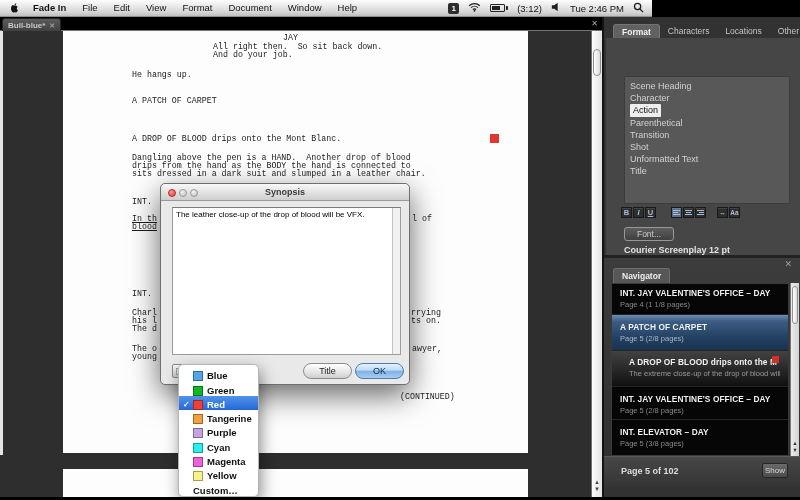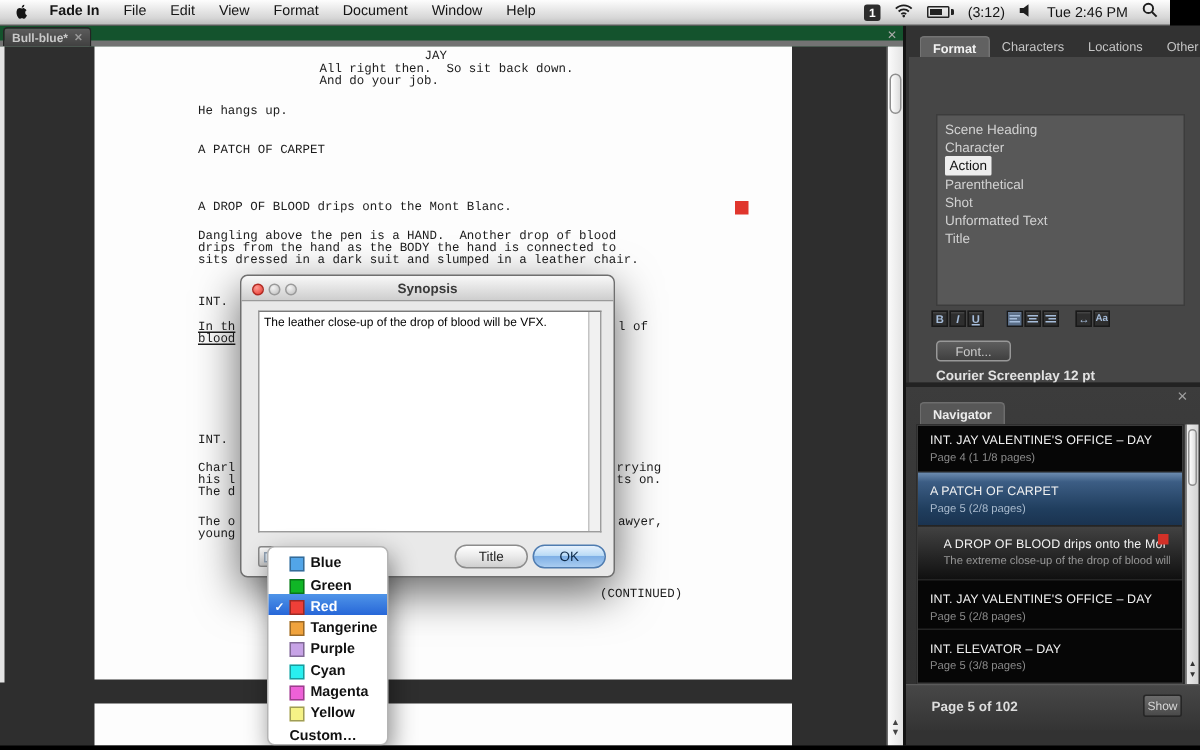--- a/index.html
+++ b/index.html
@@ -1,34 +1,34 @@
 <!DOCTYPE html>
 <html><head>
 <meta charset="utf-8">
 <style>
   *{margin:0;padding:0;box-sizing:border-box}
   html,body{width:800px;height:500px;overflow:hidden;background:#000;font-family:"Liberation Sans",sans-serif}
   .screen{position:relative;width:800px;height:500px;background:#000}
 
   
-  .menubar{position:absolute;top:0;left:0;width:780px;height:17px;background:linear-gradient(#fdfdfd,#d6d6d6 75%,#bfbfbf);border-bottom:1px solid #8e8e8e;display:flex;align-items:center;justify-content:space-between;font-size:9.5px;color:#141414;z-index:90}
+  .menubar{position:absolute;top:0;left:0;width:652px;height:17px;background:linear-gradient(#fdfdfd,#d6d6d6 75%,#bfbfbf);border-bottom:1px solid #8e8e8e;display:flex;align-items:center;justify-content:space-between;font-size:9.5px;color:#141414;z-index:90}
   .mb-left{display:flex;align-items:center;padding-left:8px}
   .mb-item{padding:0 8px;line-height:16px}
   .mb-app{font-weight:bold}
   .apple{width:11px;height:12px;display:inline-block;margin:0 4px 0 2px}
   .mb-right{display:flex;align-items:center;gap:9px;padding-right:8px}
   .inputbadge{width:11px;height:11px;background:#2d2d2d;border-radius:2px;color:#fff;font-size:8px;font-weight:bold;display:flex;align-items:center;justify-content:center}
   .battery{display:flex;align-items:center;gap:1px}
   .batt-body{width:15px;height:8px;border:1px solid #222;border-radius:1px;padding:1px;display:flex}
   .batt-fill{width:70%;height:100%;background:#222}
   .batt-nub{width:2px;height:4px;background:#222;border-radius:0 1px 1px 0}
 
   
   .doc{position:absolute;top:17px;left:0;width:602px;height:480px;background:#2e2e2e;overflow:hidden}
-  .tabstrip{position:absolute;top:0;left:0;width:100%;height:14px;background:#14532d;border-bottom:4px solid #737373}
+  .tabstrip{position:absolute;top:0;left:0;width:100%;height:14px;background:#000000;border-bottom:1px solid #737373}
   .doctab{position:absolute;left:2px;top:1px;height:13px;background:linear-gradient(#5c5c5c,#404040);border:1px solid #242424;border-bottom:none;border-radius:3px 3px 0 0;color:#c9c9c9;font-size:8px;font-weight:bold;line-height:11px;padding:0 5px;display:flex;align-items:center;gap:4px}
   .tab-close{color:#9a9a9a;font-size:7px;line-height:7px}
   .strip-close{position:absolute;right:4px;top:2px;color:#aaa;font-size:8px;line-height:9px}
   .sliver{position:absolute;left:0;top:14px;width:3px;height:424px;background:#e4e4e4}
   .page1{position:absolute;left:63px;top:14px;width:465px;height:422px;background:#fdfdfd}
   .page2{position:absolute;left:63px;top:452px;width:465px;height:28px;background:#fdfdfd}
   .ln{position:absolute;white-space:pre;font-family:"Liberation Mono",monospace;font-size:8.3px;line-height:8.5px;color:#1c1c1c}
   .u{text-decoration:underline}
   .marker-red{position:absolute;width:9px;height:9px}
   .docscroll{position:absolute;left:591px;top:14px;width:11px;height:466px;background:linear-gradient(90deg,#fbfbfb,#e3e3e3);border-left:1px solid #6e6e6e}
@@ -77,21 +77,21 @@
   .fontbtn{position:absolute;left:18px;top:189px;width:50px;height:14px;border:1px solid #989898;border-radius:3px;background:linear-gradient(#5e5e5e,#404040);color:#cccccc;font-size:8.5px;display:flex;align-items:center;justify-content:center}
   .fontcap{position:absolute;left:18px;top:207px;font-size:9px;font-weight:bold;color:#e2e2e2}
   .splitter{position:absolute;left:0;top:238px;width:100%;height:3px;background:#222}
 
   
   .npanel{position:absolute;left:0;top:241px;width:100%;height:229px;background:linear-gradient(#3c3c3c,#2f2f2f)}
   .ntab{position:absolute;left:9px;top:10px;height:15px;background:#575757;border:1px solid #6d6d6d;border-bottom:none;border-radius:3px 3px 0 0;color:#ededed;font-size:8.5px;font-weight:bold;padding:0 8px;line-height:14px}
   .nclose{position:absolute;right:8px;top:1px;color:#9f9f9f;font-size:9px}
   .nlist{position:absolute;left:7px;top:25px;width:178px;height:173px;background:#060606;border:1px solid #3a3a3a;overflow:hidden}
   .nitem{position:relative;padding:4px 8px 0;border-bottom:1px solid #242424}
-  .nt{font-size:8.3px;font-weight:normal;color:#f1f1f1;letter-spacing:.1px;white-space:nowrap;overflow:hidden}
+  .nt{font-size:8.3px;font-weight:bold;color:#f1f1f1;letter-spacing:.1px;white-space:nowrap;overflow:hidden}
   .ns{font-size:7.5px;color:#8a8a8a;margin-top:2px;white-space:nowrap;overflow:hidden}
   .nitem.sel{background:linear-gradient(#6d8cb0,#3c5d84 18%,#203e5e 70%,#1a3350)}
   .nitem.sel .ns{color:#a9bacd}
   .nitem.sub{padding-left:17px;background:linear-gradient(#424242,#101010)}
   .nitem.sub .ns{color:#989898}
   .nredsq{position:absolute;right:9px;top:5px;width:7px;height:7px;background:#d23128}
   .nscroll{position:absolute;right:1px;top:25px;width:9px;height:173px;background:linear-gradient(90deg,#ececec,#d2d2d2);border-left:1px solid #777}
   .nthumb{position:absolute;left:1px;top:3px;width:6px;height:38px;border:1px solid #8f8f8f;border-radius:4px;background:linear-gradient(90deg,#fff,#ddd)}
   .narrows{position:absolute;left:0;bottom:3px;width:100%;text-align:center;font-size:5.5px;line-height:6.5px;color:#333}
   .nbar{position:absolute;left:0;top:198px;width:100%;height:31px;background:linear-gradient(#474747,#343434);border-top:1px solid #5a5a5a}
@@ -267,20 +267,21 @@
       <span class="ftab">Characters</span>
       <span class="ftab">Locations</span>
       <span class="ftab">Other</span>
     </div>
     <div class="fpanel">
       <div class="flist">
         <div>Scene Heading</div>
         <div>Character</div>
         <div><span class="fsel">Action</span></div>
         <div>Parenthetical</div>
+        <div>Transition</div>
         <div>Shot</div>
         <div>Unformatted Text</div>
         <div>Title</div>
       </div>
       <div class="stylebtns">
         <span class="sbtn" style="left:15px">B</span>
         <span class="sbtn" style="left:27px;font-style:italic">I</span>
         <span class="sbtn" style="left:39px;text-decoration:underline">U</span>
         <span class="sbtn pressed" style="left:65px">
             <span class="bars l">

